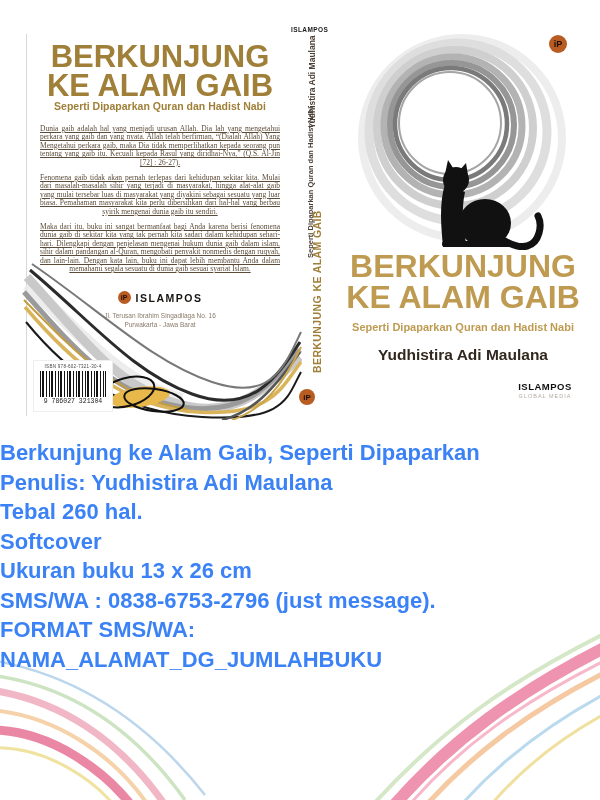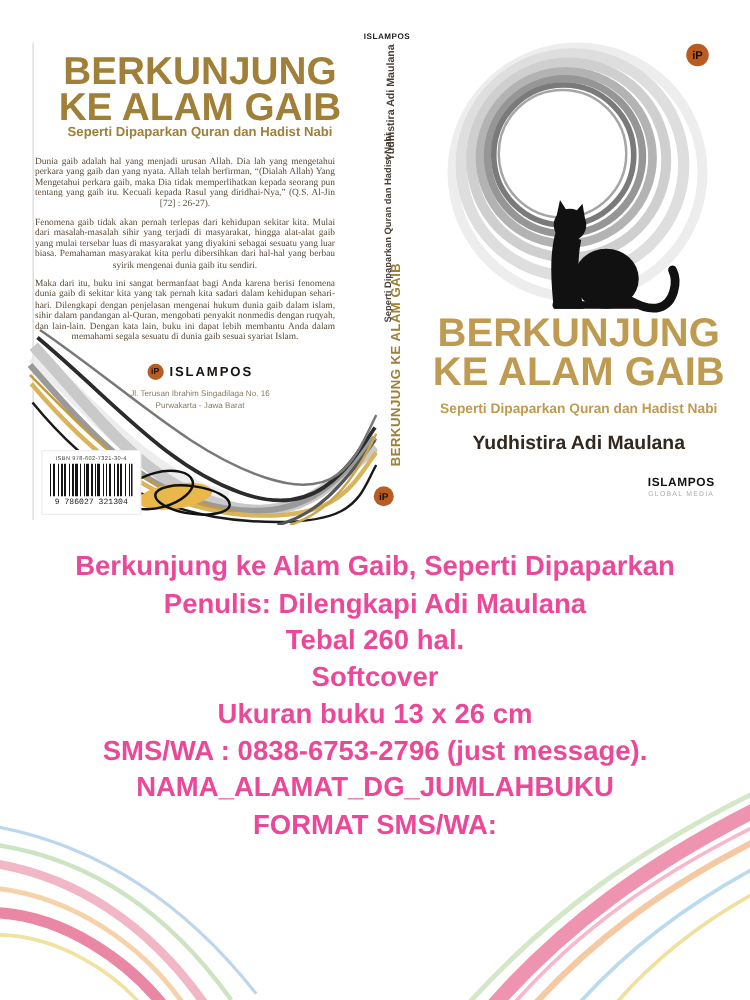--- a/index.html
+++ b/index.html
@@ -6,22 +6,22 @@
   .canvas{position:relative;width:600px;height:800px;background:#ffffff;overflow:hidden;
           font-family:"Liberation Sans",sans-serif;color:#241f21;}
   .abs{position:absolute;}
 
   
   .cover-edge{left:26px;top:34px;width:1px;height:382px;background:#d9d9d9;}
   .back-title{left:40px;top:42px;width:240px;text-align:center;color:#a08038;
               font-weight:bold;font-size:31px;line-height:29px;letter-spacing:0px;white-space:nowrap;}
   .back-subtitle{left:30px;top:100px;width:260px;text-align:center;color:#a08038;
                  font-weight:bold;font-size:10.5px;white-space:nowrap;}
-  .blurb{left:28px;top:125px;width:240px;font-family:"Liberation Serif",serif;
-         font-size:7.5px;line-height:8.4px;color:#5c4b38;text-align:justify;text-align-last:center;}
+  .blurb{left:40px;top:125px;width:240px;font-family:"Liberation Serif",serif;
+         font-size:7.5px;line-height:8.4px;color:#5c4b38;text-align:justify;text-align-last:center;text-decoration:underline;}
   .blurb p{margin:0 0 7px 0;}
   .pub-row{left:40px;top:291px;width:240px;display:flex;align-items:center;justify-content:center;gap:5px;}
   .pub-logo{width:13px;height:13px;border-radius:50%;background:#b85c22;color:#1d0f06;
             font-size:7px;font-weight:bold;display:flex;align-items:center;justify-content:center;flex:0 0 auto;}
   .pub-name{font-size:10.5px;font-weight:bold;letter-spacing:1.5px;color:#161311;}
   .pub-addr{left:40px;top:311px;width:240px;text-align:center;font-size:6.5px;line-height:9px;color:#8a7a68;}
 
   
   .barcode{left:33px;top:360px;width:80px;height:52px;background:#fff;border:1px solid #eee;box-sizing:border-box;}
   .barcode .isbn{font-size:4.5px;text-align:center;color:#444;margin-top:3px;letter-spacing:.3px;}
@@ -44,22 +44,22 @@
               font-size:9px;font-weight:bold;display:flex;align-items:center;justify-content:center;}
   .front-titleblock{left:333px;top:251px;width:260px;text-align:center;}
   .front-t1,.front-t2{color:#bf9b52;font-weight:bold;font-size:32px;line-height:31px;white-space:nowrap;}
   .front-sub{color:#bf9b52;font-weight:bold;font-size:11px;margin-top:8px;white-space:nowrap;}
   .front-author{color:#32281e;font-weight:bold;font-size:15.5px;margin-top:13px;}
   .front-pub{left:505px;top:381px;width:80px;text-align:center;}
   .front-pub .n{font-size:9.5px;font-weight:bold;color:#111;letter-spacing:.5px;}
   .front-pub .s{font-size:5.5px;color:#b3aaa2;letter-spacing:1px;margin-top:1px;}
 
   
-  .promo{left:0;top:438px;width:600px;text-align:center;font-weight:bold;
-         font-size:22px;line-height:29.5px;color:#ec4899;}
+  .promo{left:0;top:438px;width:600px;font-weight:bold;
+         font-size:22px;line-height:29.5px;color:#3b82f6;}
 </style>
 </head>
 <body>
 
 <div class="canvas">
 
   <div class="abs cover-edge"></div>
 
   <div class="abs back-title">
     <div>BERKUNJUNG</div>
@@ -155,22 +155,22 @@
     <path d="M 610,15 C 520,60 450,110 390,180" stroke="#ee93b0" stroke-width="12" fill="none"></path>
     <path d="M 610,28 C 525,70 460,115 405,180" stroke="#f8b8cb" stroke-width="3" fill="none"></path>
     <path d="M 610,40 C 530,80 470,125 420,182" stroke="#f5c9a2" stroke-width="5" fill="none"></path>
     <path d="M 612,0 C 510,50 440,100 370,178" stroke="#d4e7c6" stroke-width="4" fill="none"></path>
     <path d="M 612,60 C 545,95 495,135 455,182" stroke="#badaee" stroke-width="3" fill="none"></path>
     <path d="M 612,80 C 555,110 515,145 485,182" stroke="#f0e0a0" stroke-width="3" fill="none"></path>
   </svg>
 
   <div class="abs promo">
     <div>Berkunjung ke Alam Gaib, Seperti Dipaparkan</div>
-    <div>Penulis: Dilengkapi Adi Maulana</div>
+    <div>Penulis: Yudhistira Adi Maulana</div>
     <div>Tebal 260 hal.</div>
     <div>Softcover</div>
     <div>Ukuran buku 13 x 26 cm</div>
     <div>SMS/WA : 0838-6753-2796 (just message).</div>
+    <div>FORMAT SMS/WA:</div>
     <div>NAMA_ALAMAT_DG_JUMLAHBUKU</div>
-    <div>FORMAT SMS/WA:</div>
   </div>
 
 </div>
 
 </body></html>

